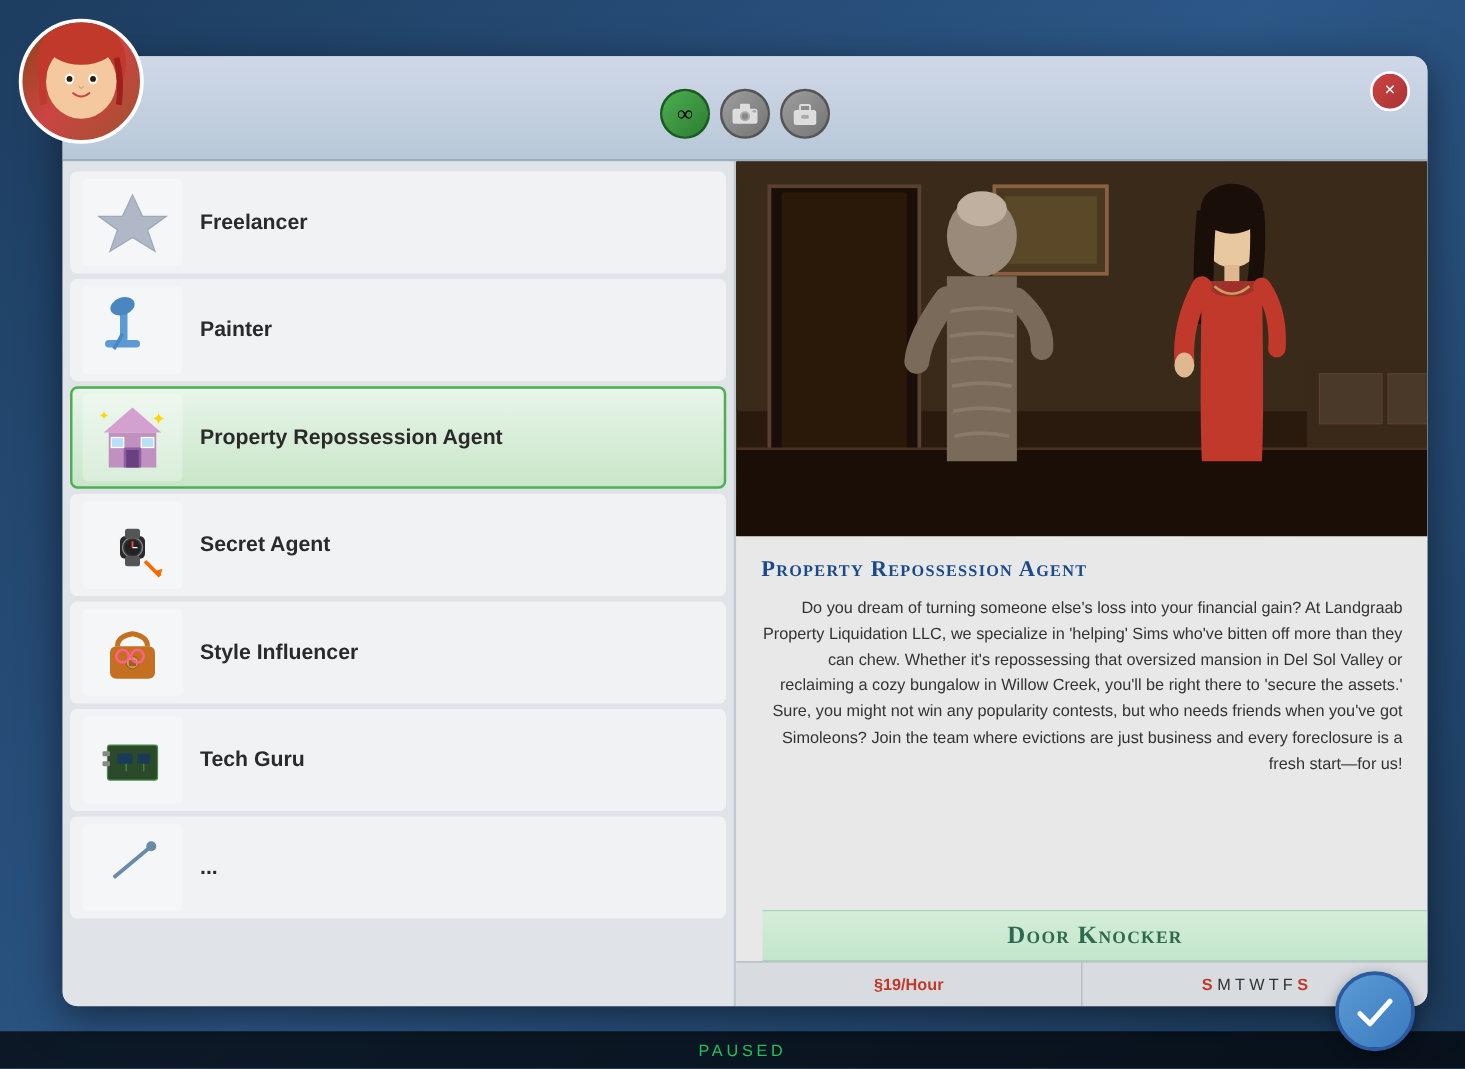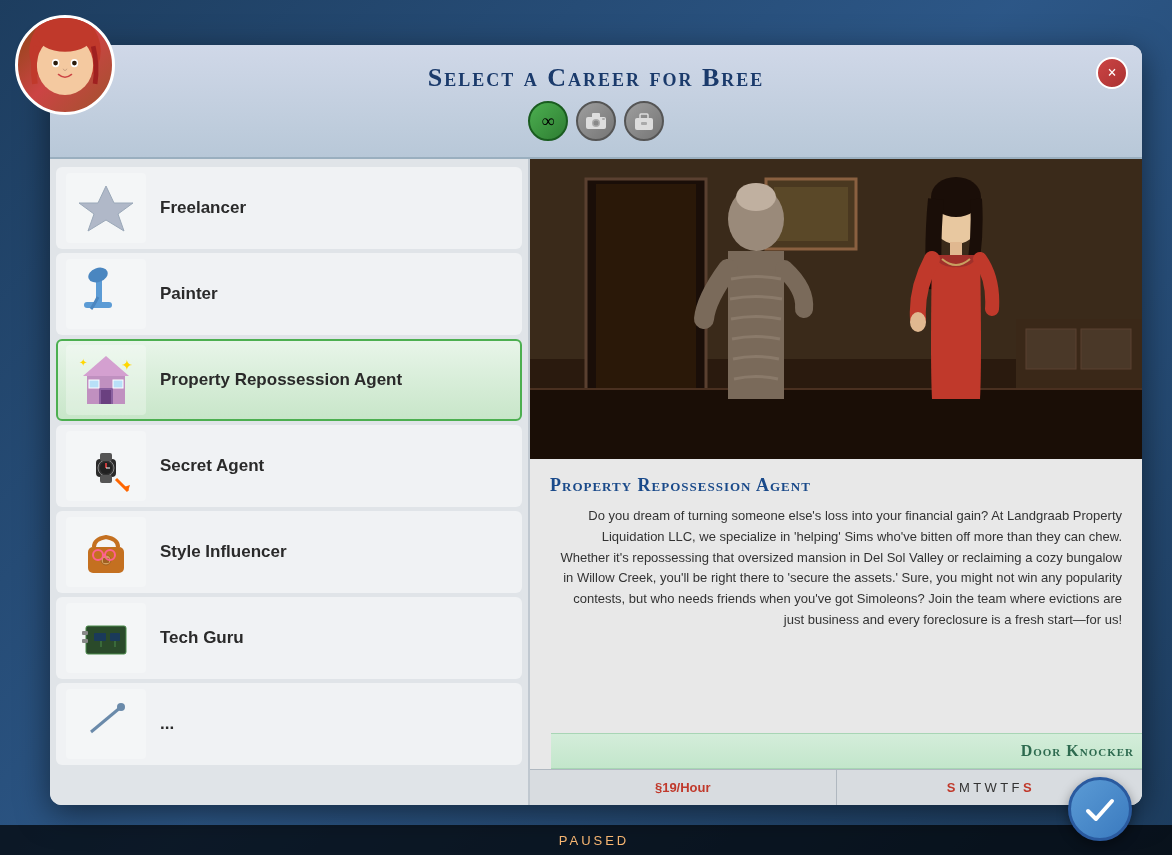--- a/index.html
+++ b/index.html
@@ -115,21 +115,21 @@
 
     
     .dialog-content {
       display: flex;
       flex: 1;
       overflow: hidden;
     }
 
     
     .career-list {
-      width: 480px;
+      width: 539px;
       background: #e0e4e8;
       overflow-y: auto;
       border-right: 2px solid #c0c8d0;
       padding: 8px 6px;
     }
     .career-list::-webkit-scrollbar { width: 8px; }
     .career-list::-webkit-scrollbar-track { background: #c0c8d0; }
     .career-list::-webkit-scrollbar-thumb { background: #7a9ab0; border-radius: 4px; }
 
     .career-item {
@@ -206,23 +206,23 @@
       line-height: 1.6;
       font-family: 'Arial', sans-serif;
       text-align: right;
     }
 
     
     .entry-level {
       background: linear-gradient(180deg, #d4edda, #c3e6cb);
       border-top: 1px solid #a8d5b5;
       border-bottom: 1px solid #a8d5b5;
-      text-align: right;
+      text-align: center;
       padding: 8px;
-      font-size: 16px;
+      font-size: 20px;
       color: #2d6a4f;
       font-variant: small-caps;
       font-weight: bold;
       letter-spacing: 1px;
       margin-left: 21px;
     }
 
     
     .stats-bar {
       display: flex;
@@ -272,21 +272,21 @@
       position: absolute;
       bottom: 0;
       left: 0;
       right: 0;
       height: 30px;
       background: rgba(0,0,0,0.7);
       display: flex;
       align-items: center;
       justify-content: center;
       font-size: 13px;
-      color: #fdba74;
+      color: #22c55e;
       letter-spacing: 3px;
       font-family: 'Arial', sans-serif;
       z-index: 3;
       padding-left: 16px;
     }
   </style>
 </head>
 <body>
 
 <div class="bg-overlay"></div>
@@ -308,21 +308,20 @@
 
     <path d="M20 30 Q15 50 18 70" stroke="#c0392b" stroke-width="6" fill="none"></path>
     <path d="M80 30 Q85 50 82 70" stroke="#a02020" stroke-width="5" fill="none"></path>
     <ellipse cx="50" cy="18" rx="30" ry="18" fill="#c0392b"></ellipse>
   </svg>
 </div>
 
 <div class="dialog">
 
   <div class="dialog-header">
-    <div class="dialog-title">Select a Career for Bree</div>
     <div class="close-btn">×</div>
 
     <div class="mode-icons">
       <div class="mode-icon active">∞</div>
       <div class="mode-icon inactive">
         <svg width="22" height="18" viewBox="0 0 22 18" fill="#ddd">
           <rect x="1" y="5" width="20" height="12" rx="2" fill="#ddd"></rect>
           <circle cx="11" cy="11" r="4" fill="#aaa"></circle>
           <circle cx="11" cy="11" r="2.5" fill="#888"></circle>
           <rect x="7" y="1" width="8" height="5" rx="1" fill="#ddd"></rect>

